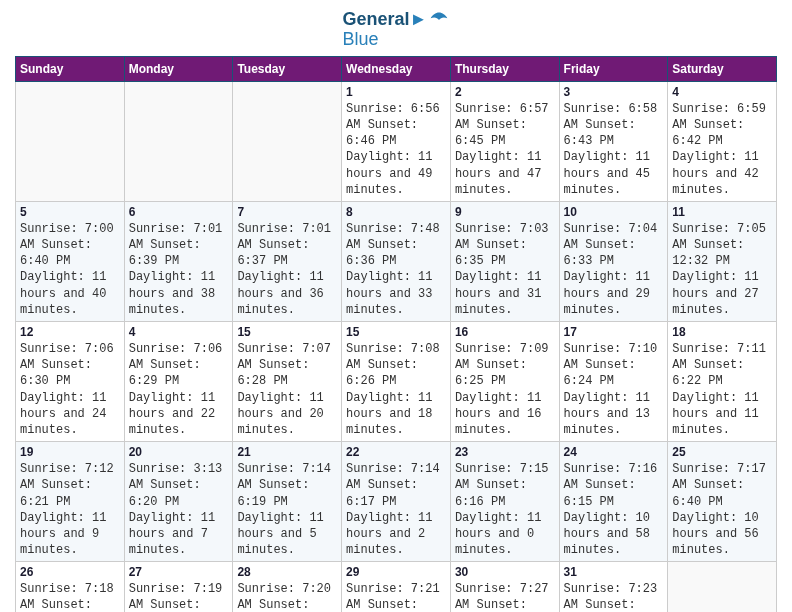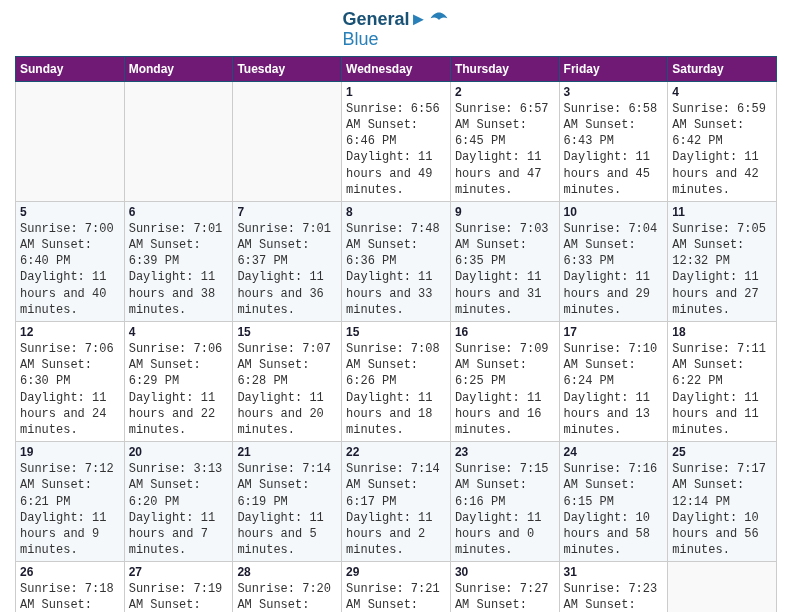--- a/index.html
+++ b/index.html
@@ -302,21 +302,21 @@
           <td>
             <div class="day-num">24</div>
             <div class="day-detail">Sunrise: 7:16 AM
 Sunset: 6:15 PM
 Daylight: 10 hours
 and 58 minutes.</div>
           </td>
           <td>
             <div class="day-num">25</div>
             <div class="day-detail">Sunrise: 7:17 AM
-Sunset: 12:14 PM
+Sunset: 6:40 PM
 Daylight: 10 hours
 and 56 minutes.</div>
           </td>
         </tr>
         <tr>
           <td>
             <div class="day-num">26</div>
             <div class="day-detail">Sunrise: 7:18 AM
 Sunset: 6:13 PM
 Daylight: 10 hours

